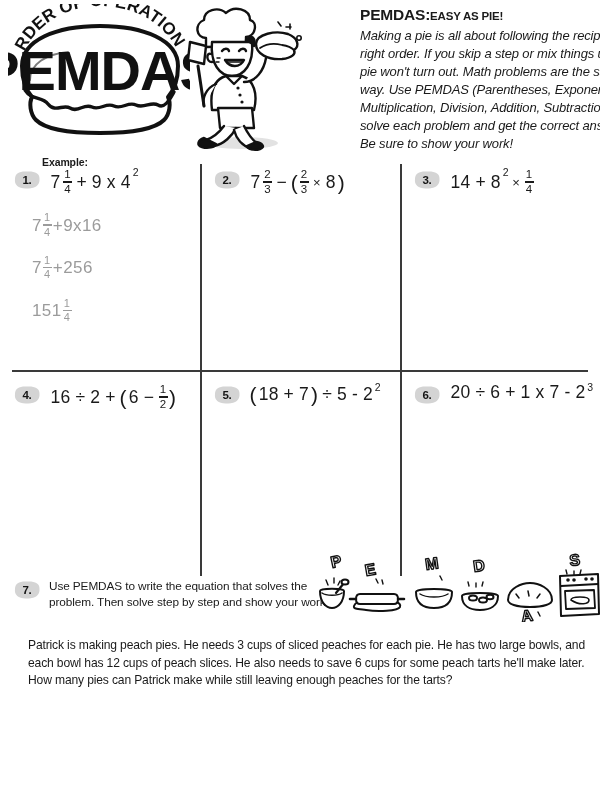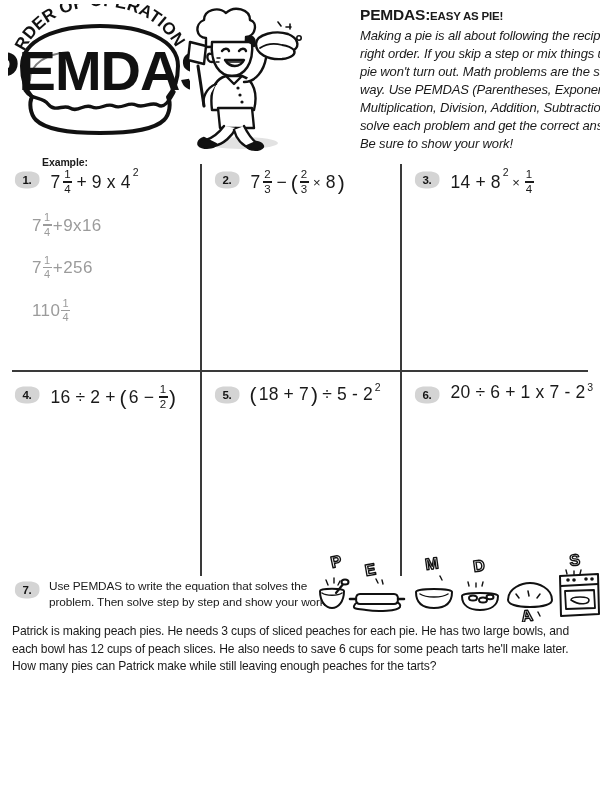--- a/index.html
+++ b/index.html
@@ -202,22 +202,22 @@
     padding-left: 12px;
   }
   .wp-head .badge { margin-top: 2px; }
   .wp-instr {
     font-size: 11.8px;
     line-height: 1.36;
     width: 300px;
     letter-spacing: -0.1px;
   }
   .wp-body {
-    margin-top: 13px;
-    padding: 0 14px 0 12px;
+    margin-top: 27px;
+    padding: 0 14px 0 28px;
     font-size: 12.1px;
     line-height: 1.45;
     letter-spacing: -0.15px;
   }
 
   .pemdas-strip {
     position: absolute;
     left: 318px; top: -28px;
     width: 282px; height: 72px;
   }
@@ -355,21 +355,21 @@
       <span>7</span>
       <span class="frac">
           <span class="n">1</span>
           <span class="bar"></span>
           <span class="d">4</span>
         </span>
       <span class="op">+</span>
         <span>256</span>
     </div>
     <div class="step">
-      <span>110</span>
+      <span>151</span>
       <span class="frac">
           <span class="n">1</span>
           <span class="bar"></span>
           <span class="d">4</span>
         </span>
     </div>
   </div>
 </div>
 
 <div class="cell r1 c2">

